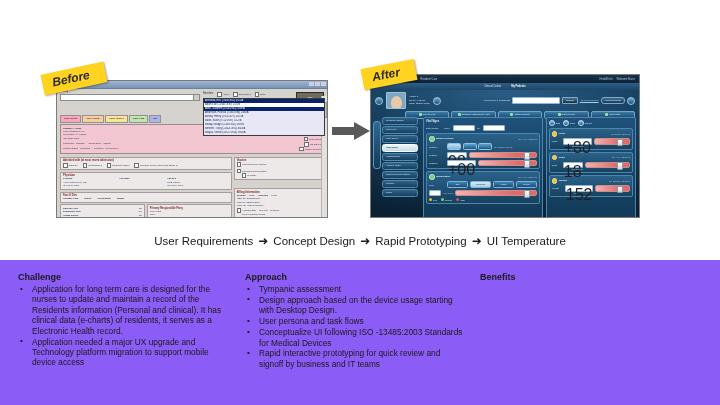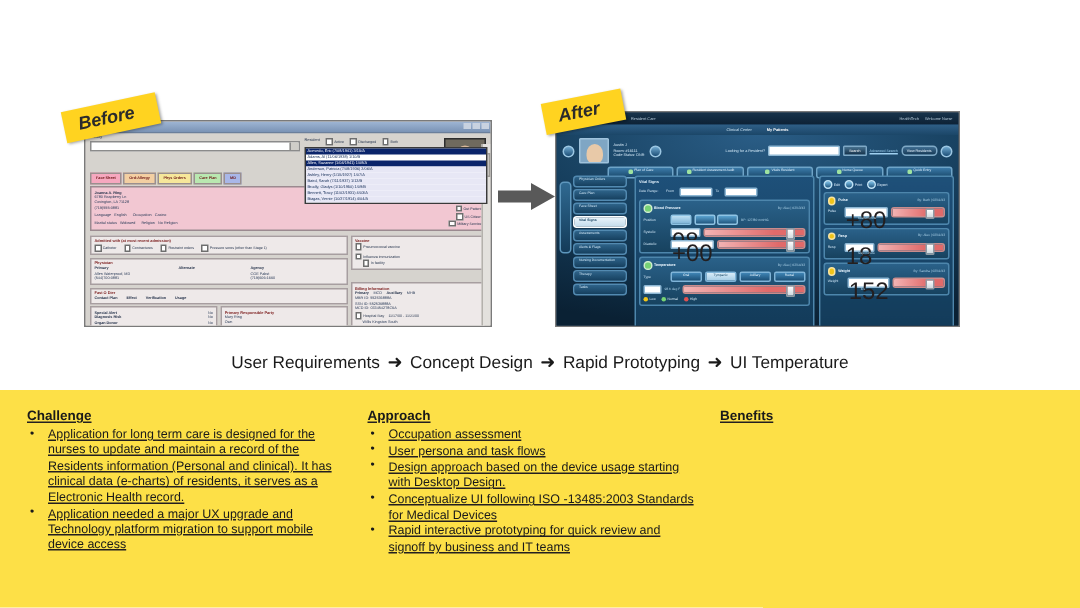--- a/index.html
+++ b/index.html
@@ -136,23 +136,22 @@
   
   .flow{
     position:absolute;left:0;right:0;top:234px;text-align:center;
     font-size:11.5px;color:#1a1a1a;
   }
   .flow .arw{display:inline-block;margin:0 5px;font-size:12px;}
 
   
   .info{
     position:absolute;left:0;right:0;top:260px;bottom:0;
-    background:#fde047;
+    background:#8b5cf6;
     display:flex;
-    text-decoration:underline;
   }
   .info .col{padding:12px 10px 8px 18px;box-sizing:border-box;}
   .info .col.c1{width:237px;}
   .info .col.c2{width:237px;padding-left:8px;}
   .info .col.c3{width:246px;padding-left:6px;}
   .info h3{margin:0 0 2px 0;font-size:9px;font-weight:bold;color:#1a1a1a;}
   .info ul{margin:0;padding:0;list-style:none;}
   .info li{
     position:relative;padding-left:14px;margin-bottom:0.5px;
     font-size:8.3px;line-height:10.4px;color:#1a1a1a;
@@ -643,23 +642,23 @@
     <div class="col c1">
       <h3>Challenge</h3>
       <ul>
         <li>Application for long term care is designed for the nurses to update and maintain a record of the Residents information (Personal and clinical). It has clinical data (e-charts) of residents, it serves as a Electronic Health record.</li>
         <li>Application needed a  major UX upgrade and Technology platform migration to support mobile device access</li>
       </ul>
     </div>
     <div class="col c2">
       <h3>Approach</h3>
       <ul>
-        <li>Occupation assessment</li>
+        <li>Tympanic assessment</li>
+        <li>Design approach based on the device usage starting with Desktop Design.</li>
         <li>User persona and task flows</li>
-        <li>Design approach based on the device usage starting with Desktop Design.</li>
         <li>Conceptualize UI following ISO -13485:2003 Standards for Medical Devices</li>
         <li>Rapid interactive prototyping for quick review and signoff by business and IT teams</li>
       </ul>
     </div>
     <div class="col c3">
       <h3>Benefits</h3>
     </div>
   </div>
 
 </div>

